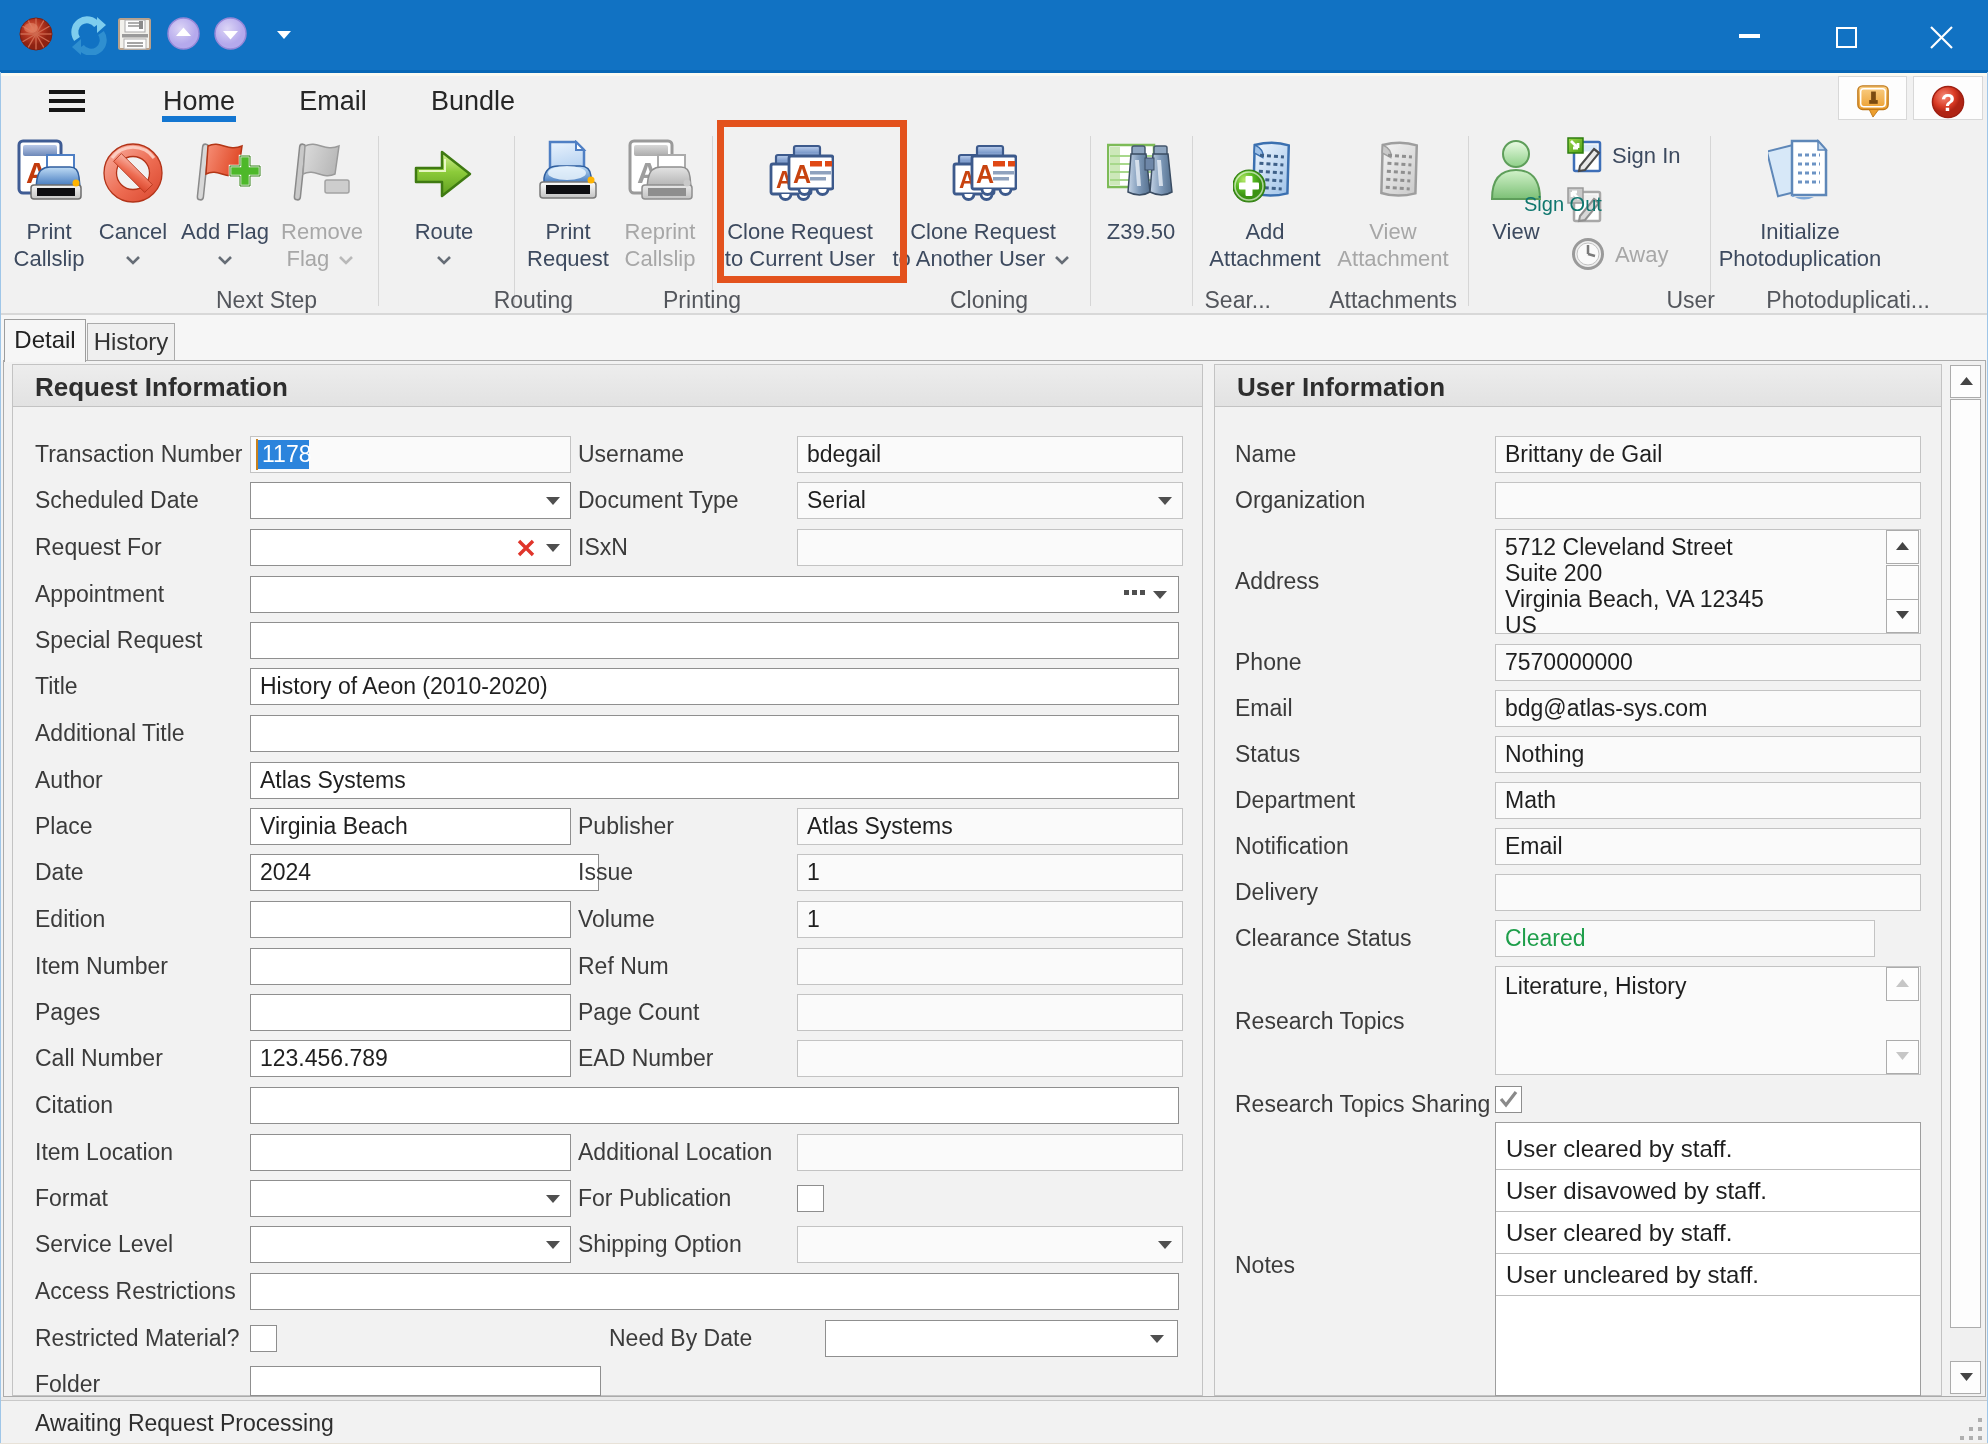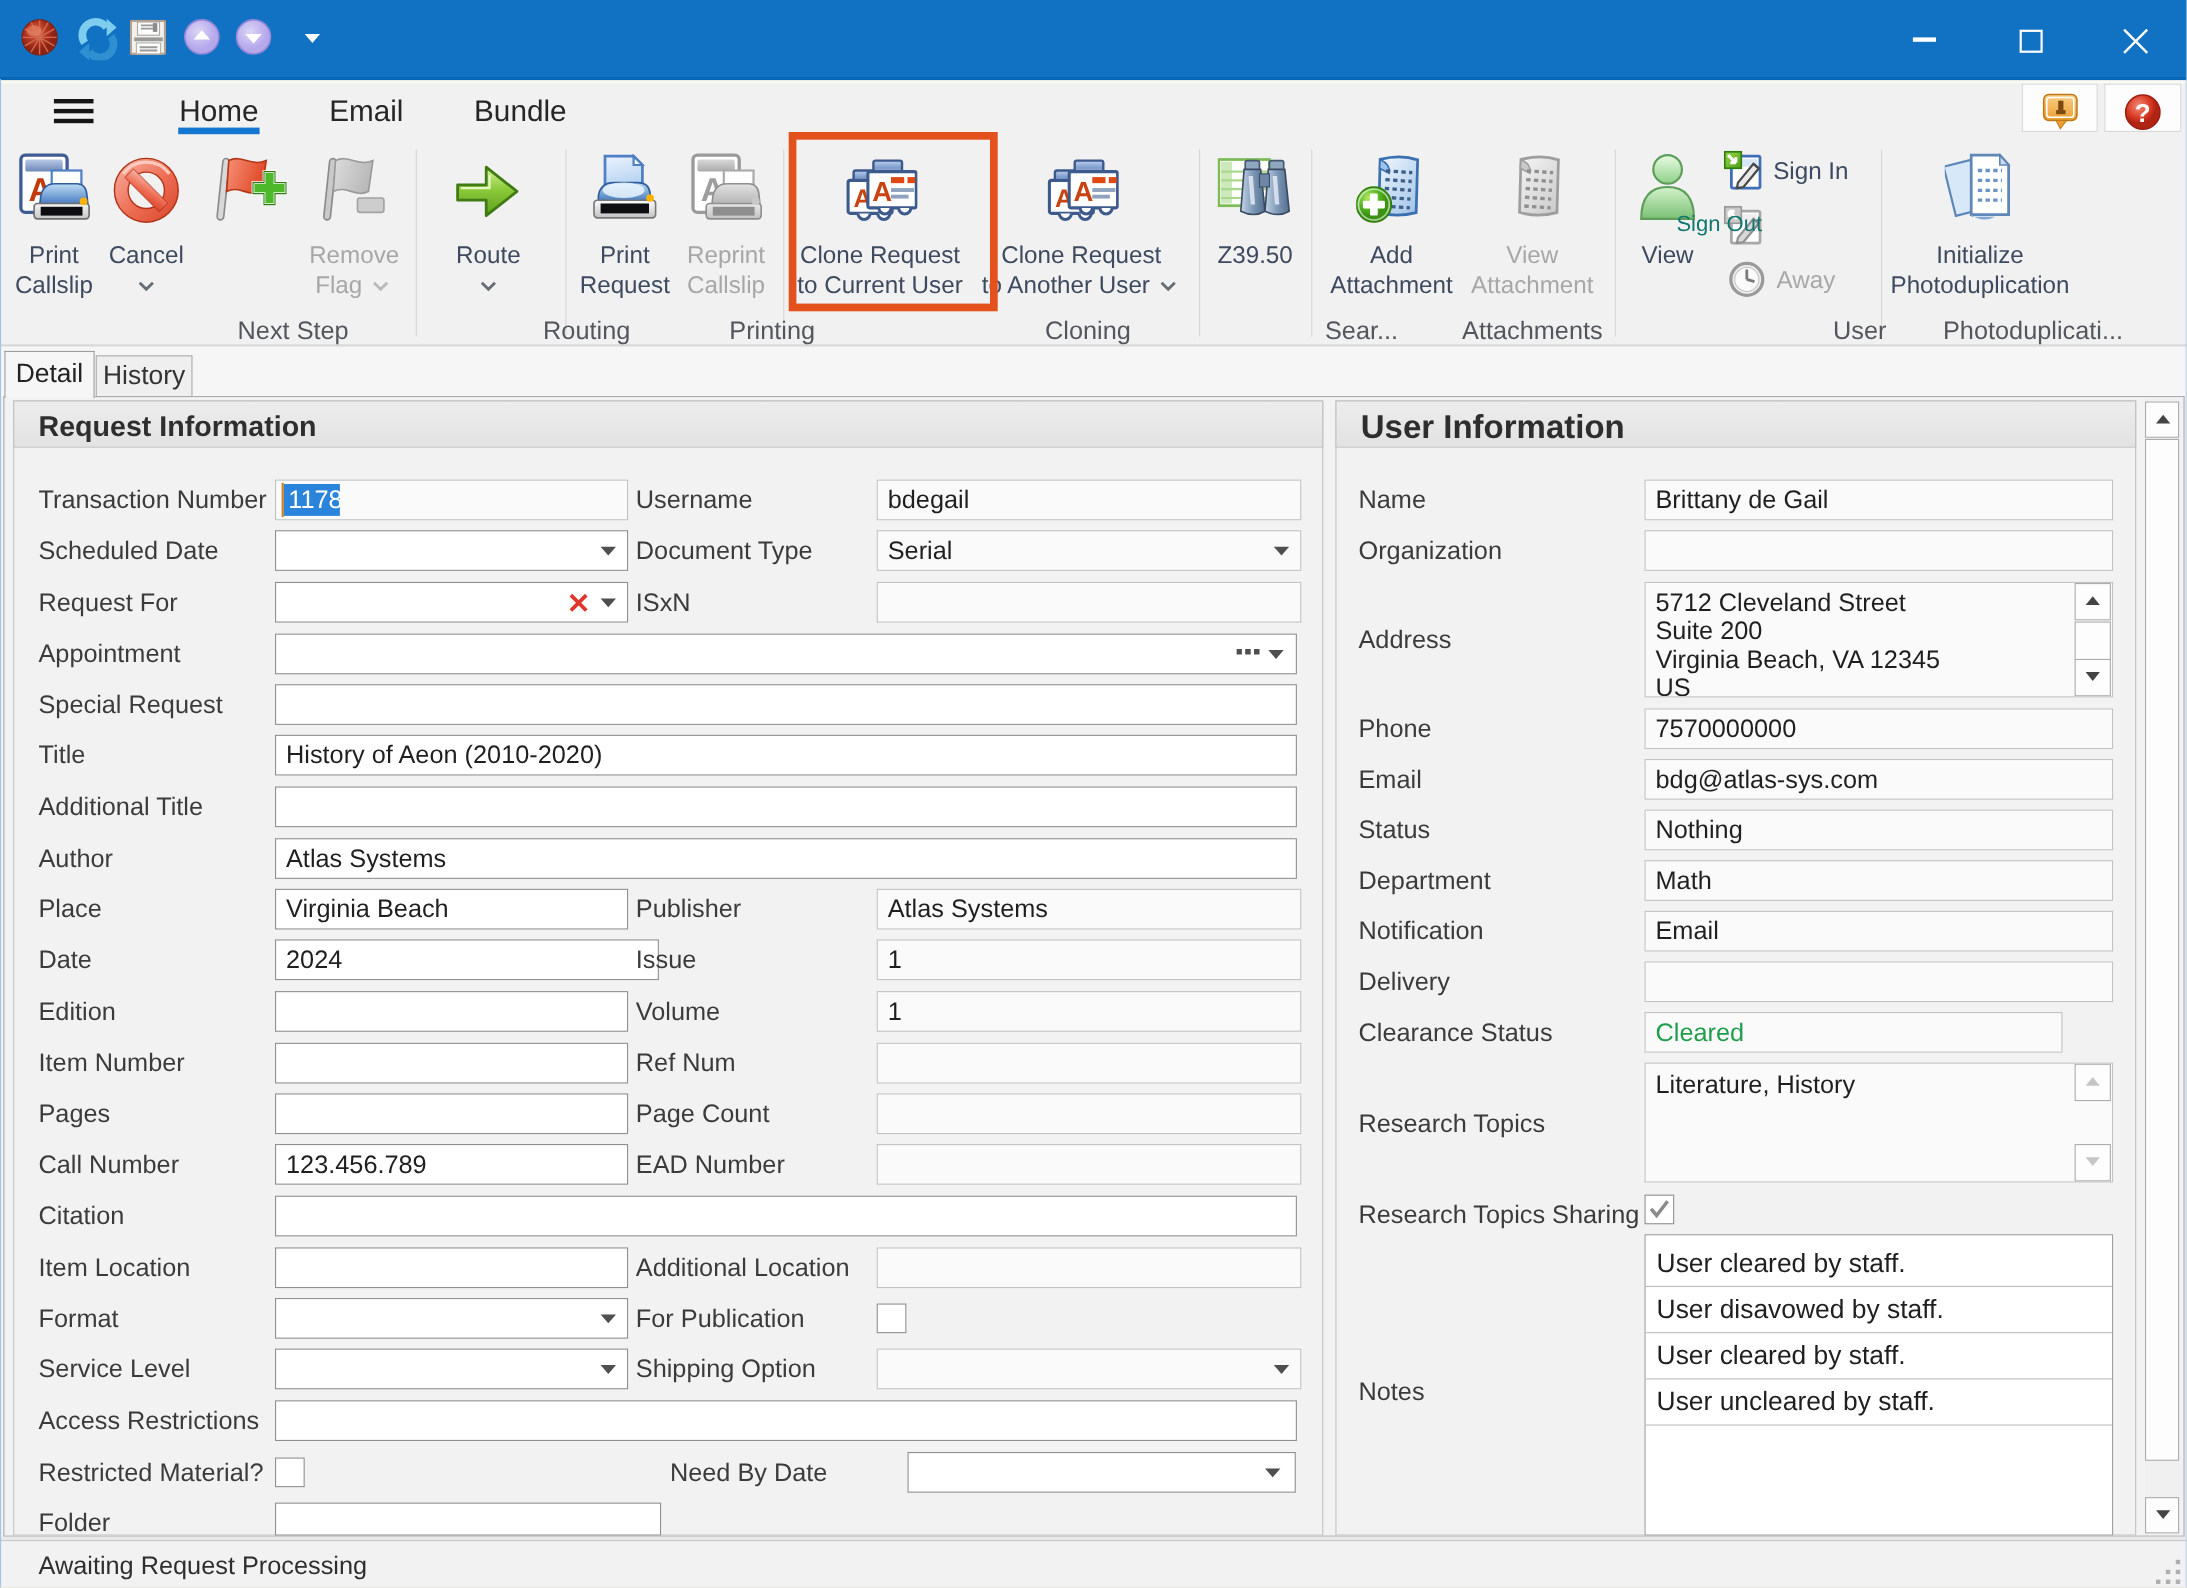--- a/index.html
+++ b/index.html
@@ -405,20 +405,26 @@
 <div class="rbtn" style="left:-91px;top:218px;width:280px">
       <div>Print</div>
       <div>Callslip</div>
     </div>
 <div class="rbtn" style="left:-7px;top:218px;width:280px">
       <div>Cancel</div>
       <div><svg class="chv" width="22" height="14" viewBox="0 0 22 14">
           <path d="M5 4 L11 10 L17 4" fill="none" stroke="#666D76" stroke-width="2.6"></path>
         </svg></div>
     </div>
+<div class="rbtn" style="left:85px;top:218px;width:280px">
+      <div>Add Flag</div>
+      <div><svg class="chv" width="22" height="14" viewBox="0 0 22 14">
+          <path d="M5 4 L11 10 L17 4" fill="none" stroke="#666D76" stroke-width="2.6"></path>
+        </svg></div>
+    </div>
 <div class="rbtn dis" style="left:182px;top:218px;width:280px">
       <div>Remove</div>
       <div>Flag <svg class="chv" width="22" height="14" viewBox="0 0 22 14">
           <path d="M5 4 L11 10 L17 4" fill="none" stroke="#B9B9B9" stroke-width="2.6"></path>
         </svg></div>
     </div>
 <div class="rbtn" style="left:304px;top:218px;width:280px">
       <div>Route</div>
       <div><svg class="chv" width="22" height="14" viewBox="0 0 22 14">
           <path d="M5 4 L11 10 L17 4" fill="none" stroke="#666D76" stroke-width="2.6"></path>
@@ -499,21 +505,21 @@
 <text x="18" y="27" text-anchor="middle" font-size="25" font-weight="bold" fill="#fff" font-family="Liberation Sans">?</text>
     </svg>
 <div class="abs" style="left:87px;top:323px;width:88px;height:38px;background:#EFEFEF;border:1px solid #ABABAB;box-sizing:border-box;font-size:24px;color:#333;text-align:center;line-height:36px;z-index:3">History</div>
 <div class="abs" style="left:4px;top:319px;width:82px;height:43px;background:#F6F6F6;border:1px solid #9D9D9D;border-bottom:none;box-sizing:border-box;font-size:24px;color:#222;text-align:center;line-height:40px;z-index:3">Detail</div>
 <div class="abs" style="left:3px;top:360px;width:1983px;height:1037px;background:#F2F2F2;border:1px solid #ABABAB;box-sizing:border-box"></div>
 <div class="abs" style="left:12px;top:364px;width:1191px;height:1032px;background:#F2F2F2;border:1px solid #C3C3C3;box-sizing:border-box"></div>
 <div class="abs" style="left:12px;top:364px;width:1191px;height:43px;background:linear-gradient(#EDEDED,#E2E2E2);border:1px solid #C3C3C3;box-sizing:border-box"></div>
 <div class="abs" style="left:35px;top:372px;font-size:26px;font-weight:bold;color:#2E2E2E;white-space:nowrap">Request Information</div>
 <div class="abs" style="left:1214px;top:364px;width:728px;height:1032px;background:#F2F2F2;border:1px solid #C3C3C3;box-sizing:border-box"></div>
 <div class="abs" style="left:1214px;top:364px;width:728px;height:43px;background:linear-gradient(#EDEDED,#E2E2E2);border:1px solid #C3C3C3;box-sizing:border-box"></div>
-<div class="abs" style="left:1237px;top:372px;font-size:30px;font-weight:bold;color:#2E2E2E;white-space:nowrap">User Information</div>
+<div class="abs" style="left:1237px;top:372px;font-size:26px;font-weight:bold;color:#2E2E2E;white-space:nowrap">User Information</div>
 <div class="lbl" style="left:35px;top:441px">Transaction Number</div>
 <div class="inp ro" style="left:250px;top:436px;width:321px;height:37px;line-height:35px;padding-left:9px"></div>
 <div class="abs" style="left:258px;top:440px;width:51px;height:29px;background:#2B84DC;color:#fff;font-size:23px;line-height:29px;padding-left:4px;box-sizing:border-box">1178</div>
 <div class="abs" style="left:256px;top:439px;width:2px;height:31px;background:#C8821E"></div>
 <div class="lbl" style="left:578px;top:441px">Username</div>
 <div class="inp ro" style="left:797px;top:436px;width:386px;height:37px;line-height:35px;padding-left:9px">bdegail</div>
 <div class="lbl" style="left:35px;top:487px">Scheduled Date</div>
 <div class="inp" style="left:250px;top:482px;width:321px;height:37px;line-height:35px;padding-left:9px"></div>
 <div class="abs" style="width:0;height:0;border-left:7px solid transparent;border-right:7px solid transparent;border-top:8px solid #4F4F4F;left:546px;top:497px"></div>
 <div class="lbl" style="left:578px;top:487px">Document Type</div>

